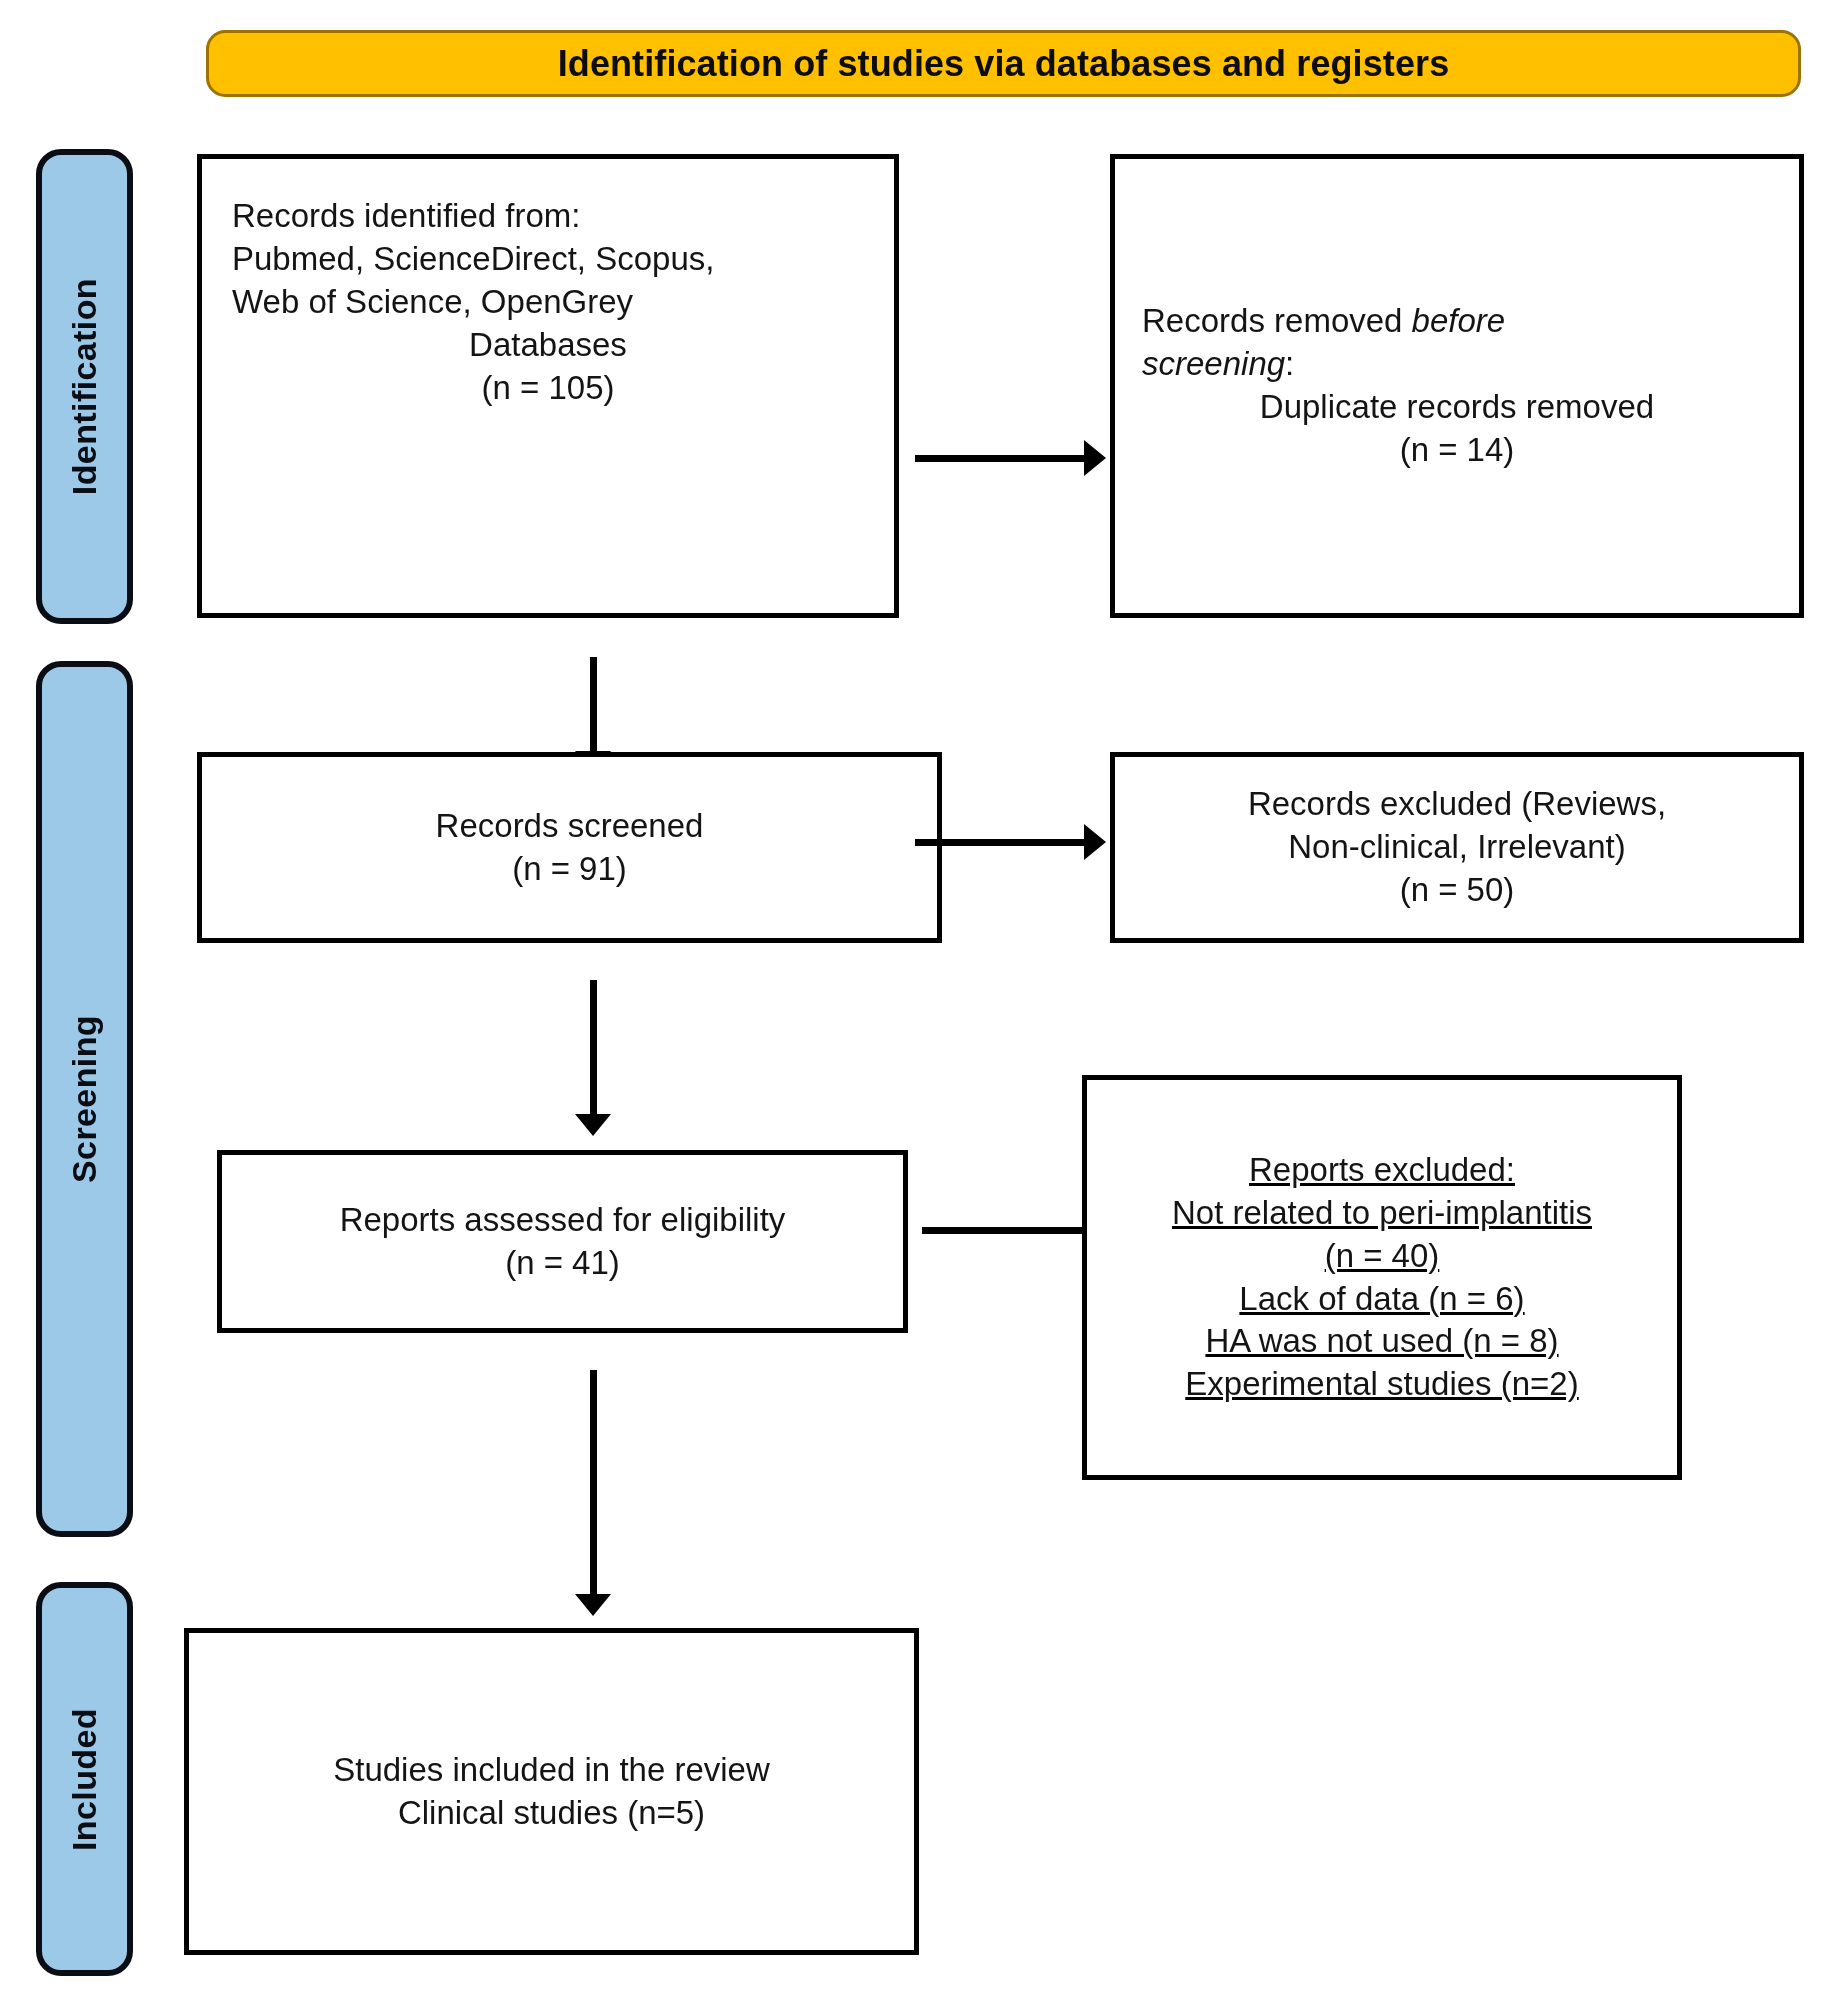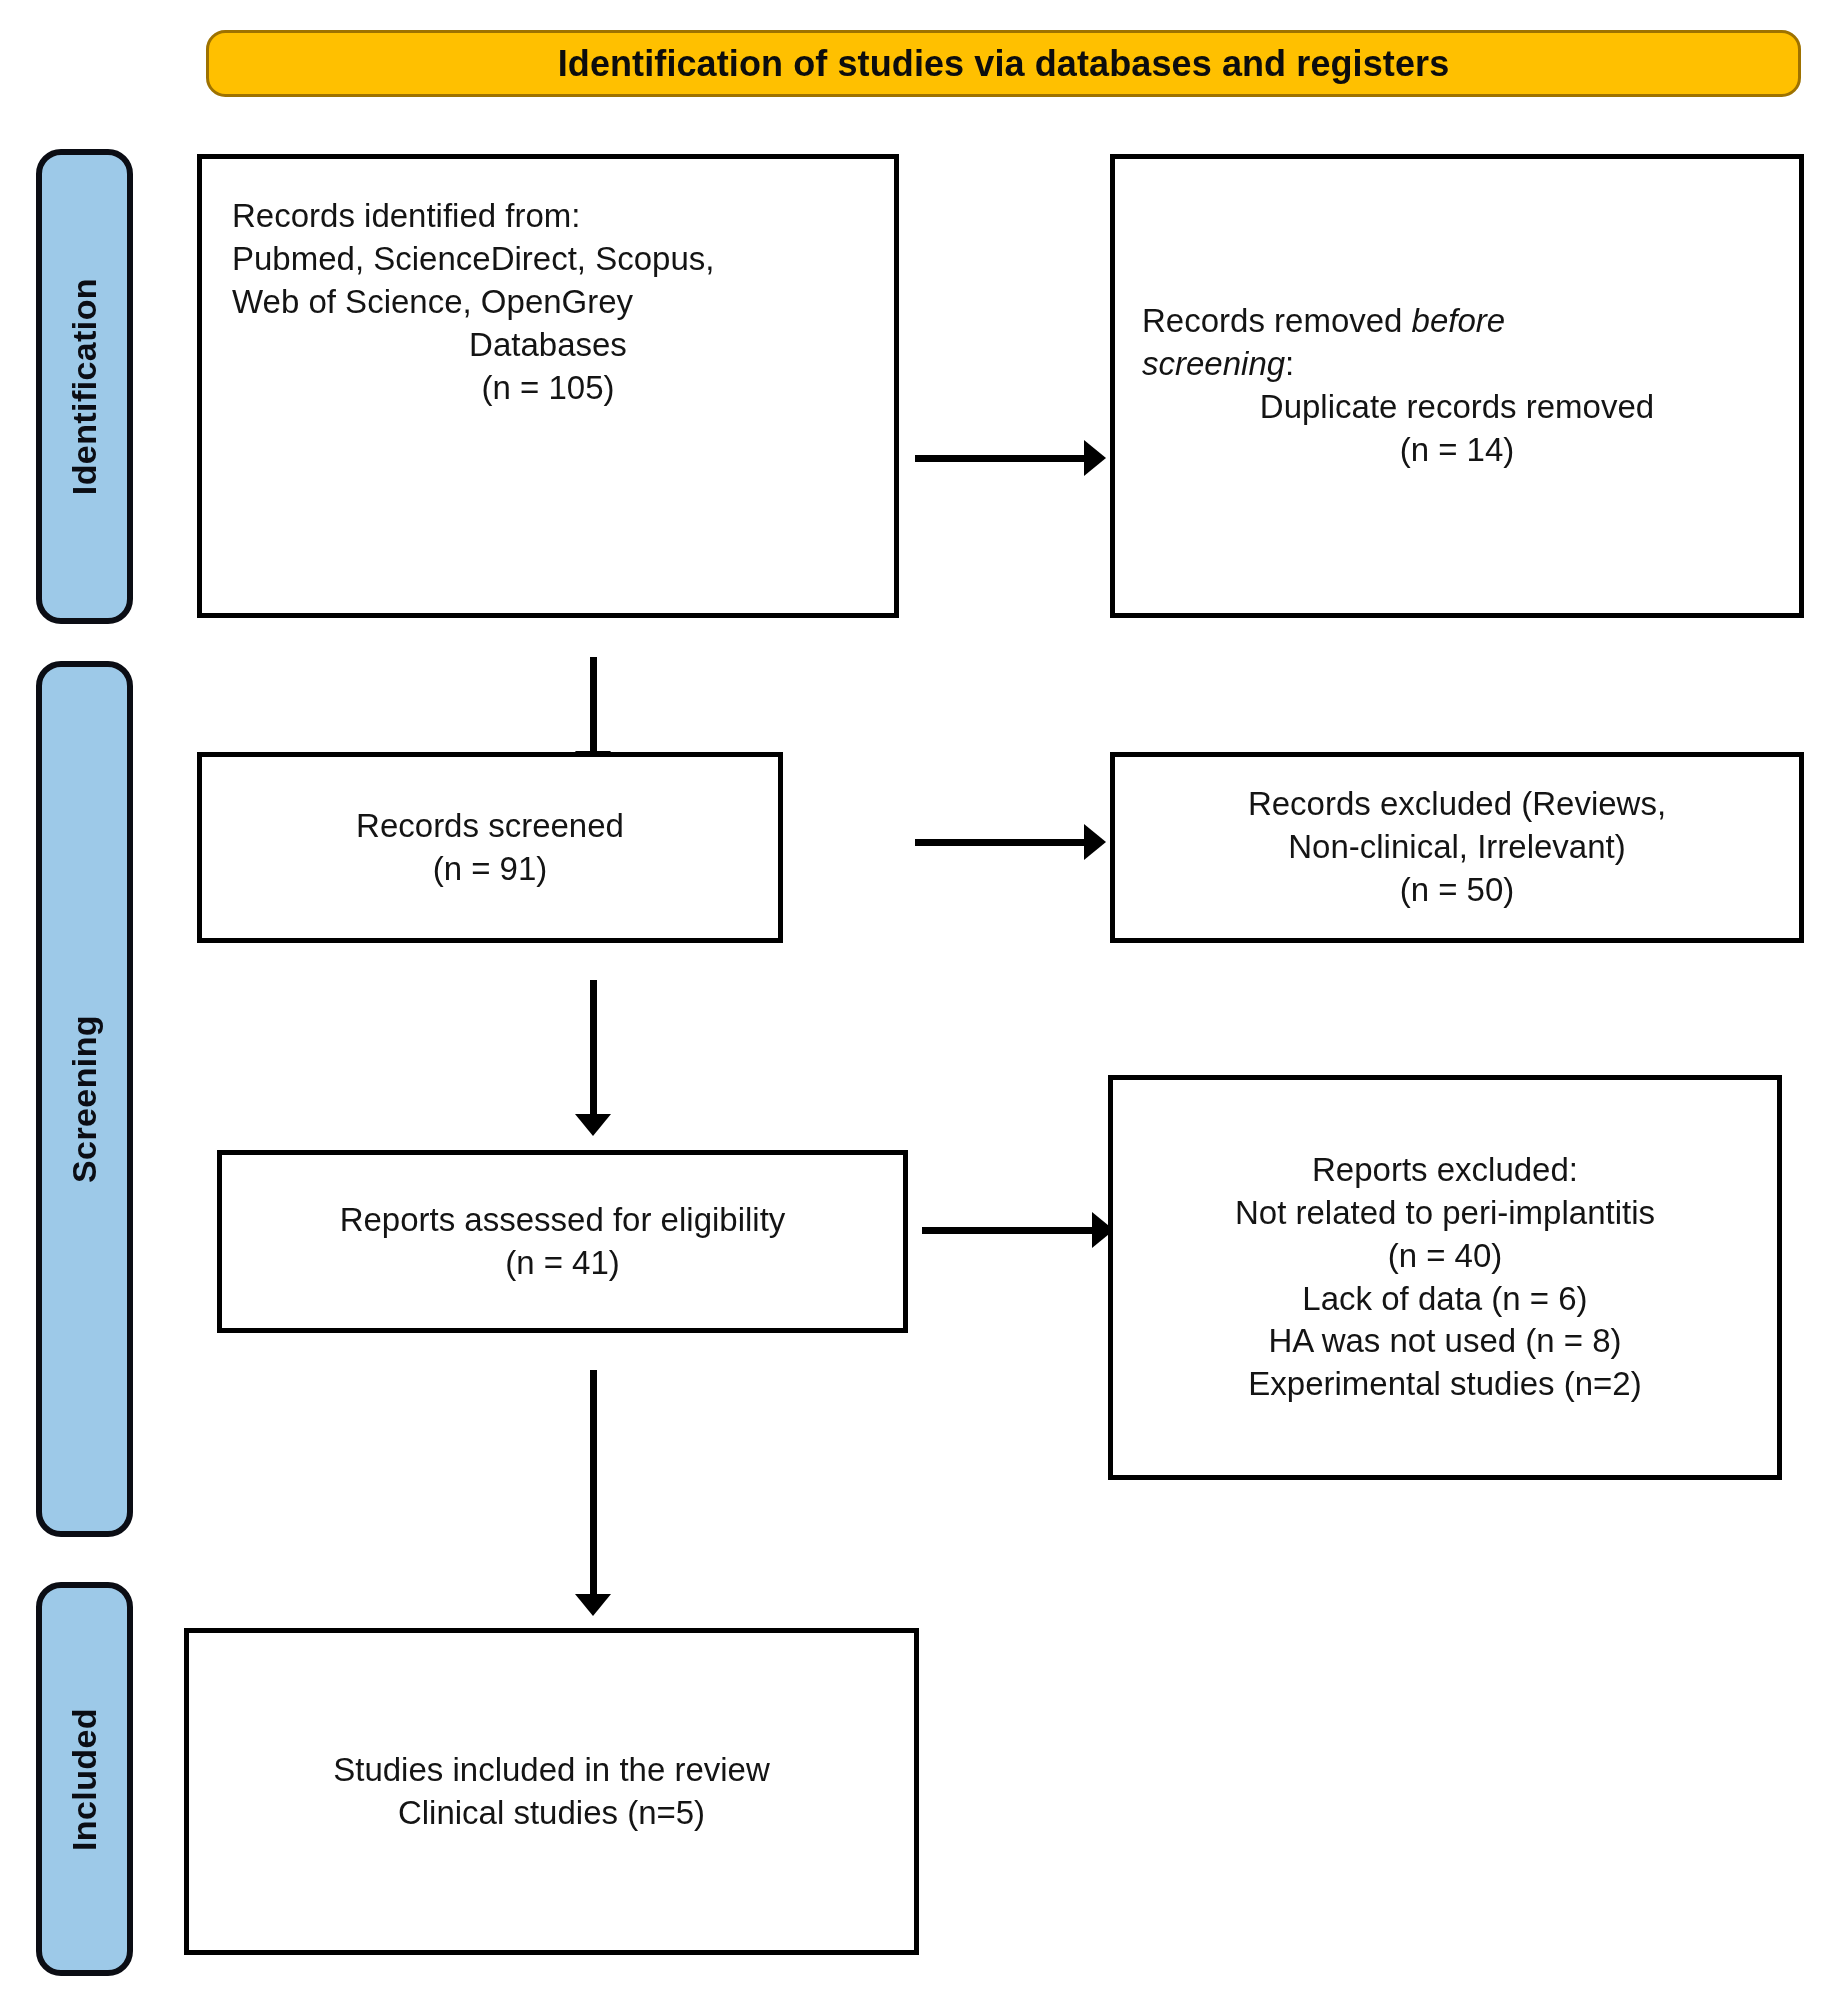--- a/index.html
+++ b/index.html
@@ -151,21 +151,21 @@
     <div style="width:100%;">
       <div class="btext left-top"><span>Records removed </span><span class="it">before</span></div>
       <div class="btext left-top"><span class="it">screening</span><span>:</span></div>
       <div class="btext" style="text-align:center;">Duplicate records removed</div>
       <div class="btext" style="text-align:center;">(n = 14)</div>
     </div>
   </div>
 
   <div class="arrow-v" style="left:590px; top:657px; height:97px;"></div>
 
-  <div class="flow-box" style="left:197px; top:752px; width:586px; height:191px;">
+  <div class="flow-box" style="left:197px; top:752px; width:745px; height:191px;">
     <div>
       <div class="btext">Records screened</div>
       <div class="btext">(n = 91)</div>
     </div>
   </div>
 
   <div class="arrow-h" style="left:915px; top:839px; width:172px;"></div>
 
   <div class="flow-box" style="left:1110px; top:752px; width:694px; height:191px; padding:10.4px 22px;">
     <div>
@@ -179,21 +179,21 @@
 
   <div class="flow-box" style="left:217px; top:1150px; width:691px; height:183px;">
     <div>
       <div class="btext">Reports assessed for eligibility</div>
       <div class="btext">(n = 41)</div>
     </div>
   </div>
 
   <div class="arrow-h" style="left:922px; top:1227px; width:173px;"></div>
 
-  <div class="flow-box" style="left:1108px; top:1075px; width:674px; height:405px; padding:10.4px 19.3px;">
+  <div class="flow-box" style="left:1082px; top:1075px; width:600px; height:405px; padding:10.4px 19.3px;text-decoration:underline;">
     <div>
       <div class="btext">Reports excluded:</div>
       <div class="btext">Not related to peri-implantitis</div>
       <div class="btext">(n = 40)</div>
       <div class="btext">Lack of data  (n = 6)</div>
       <div class="btext">HA was not used (n = 8)</div>
       <div class="btext">Experimental  studies (n=2)</div>
     </div>
   </div>
 

